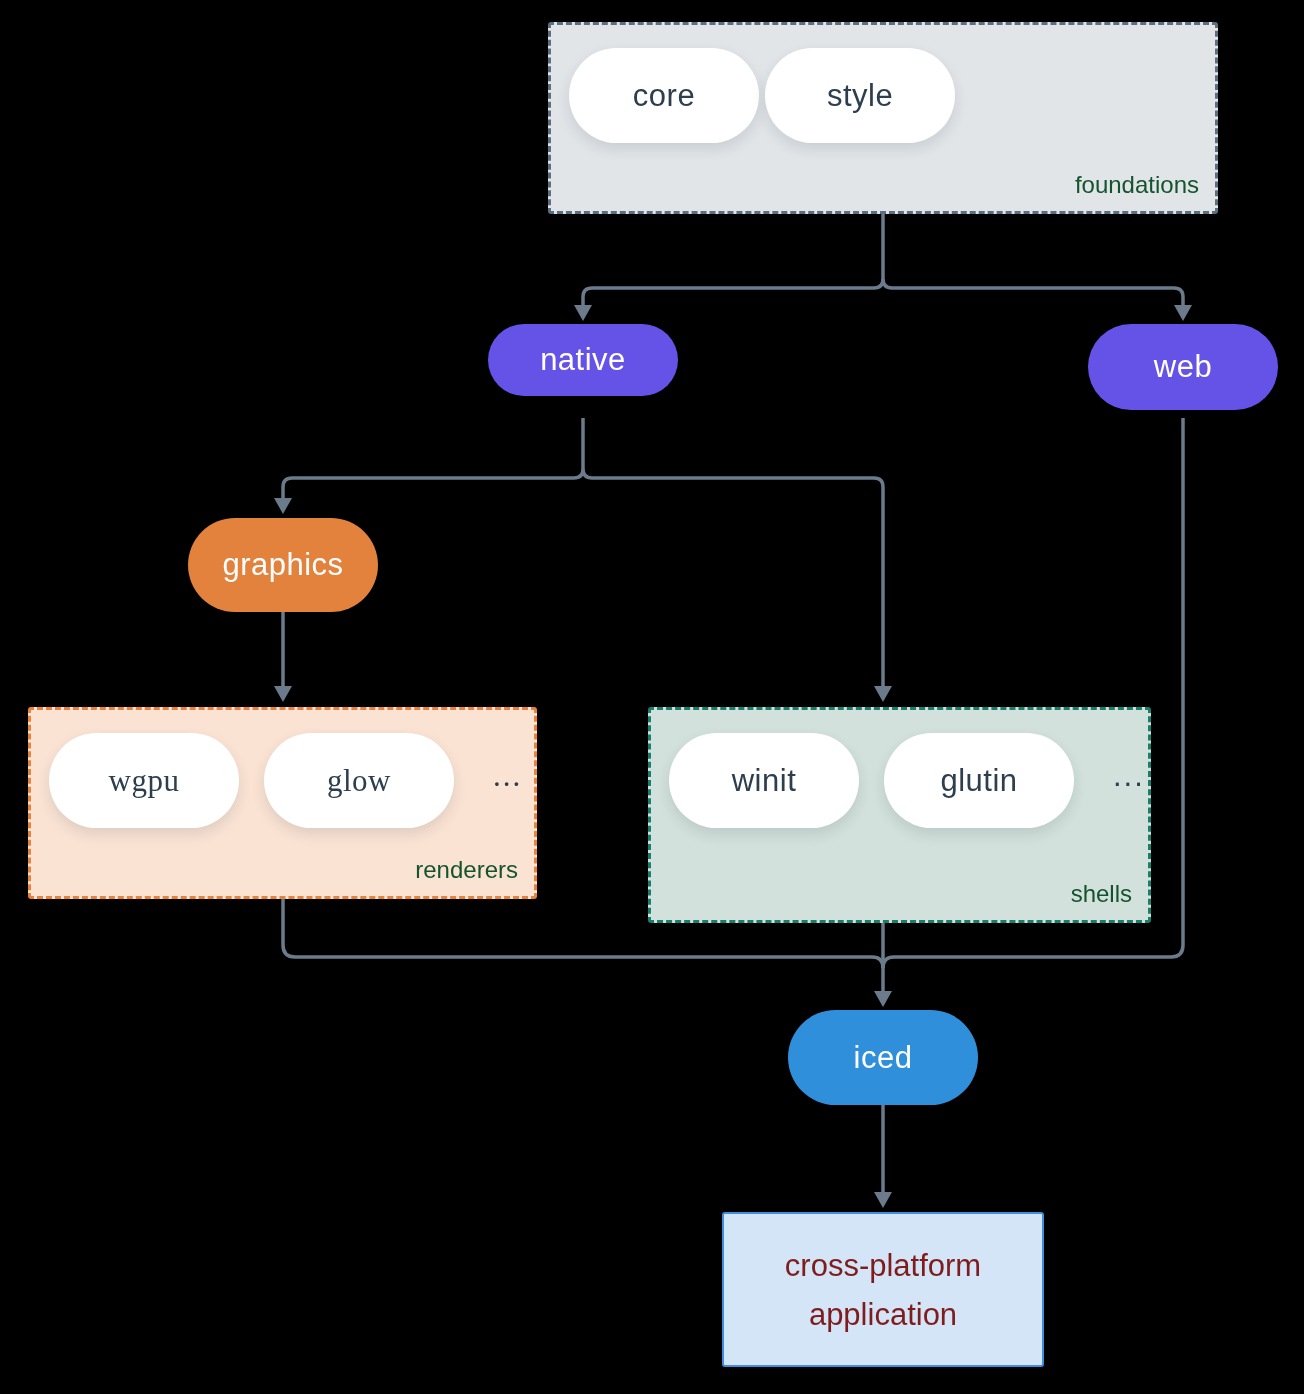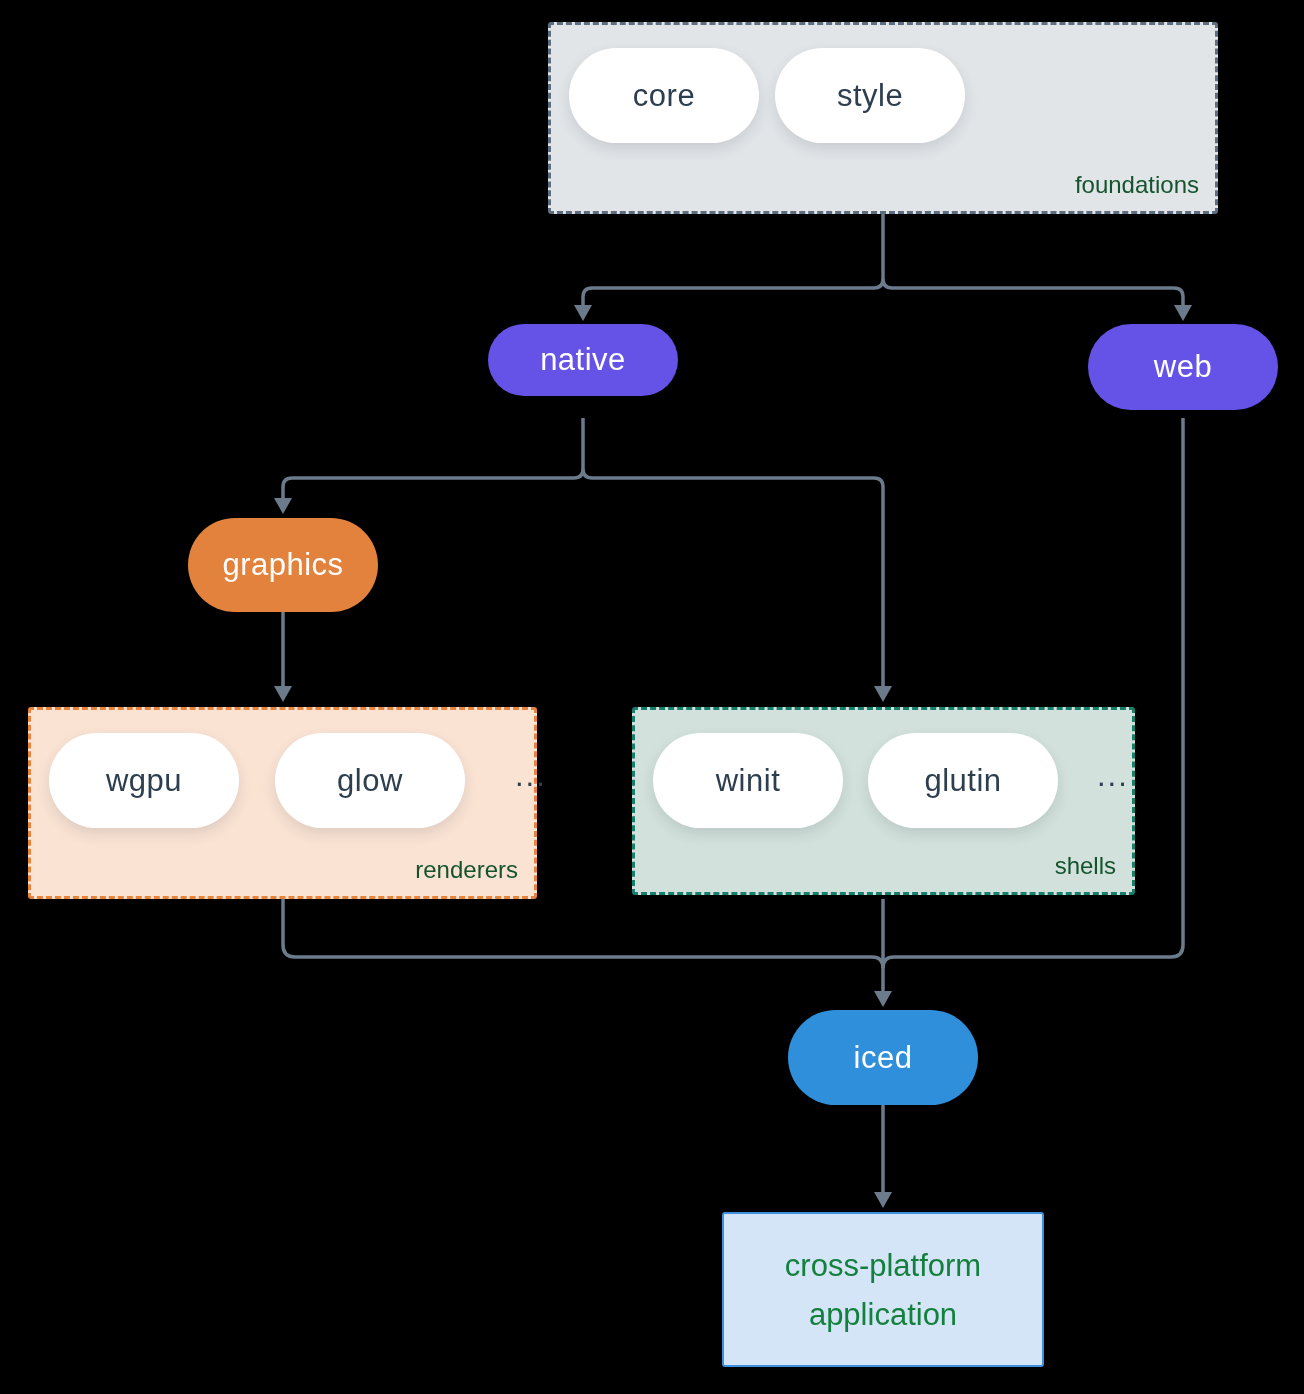--- a/index.html
+++ b/index.html
@@ -32,28 +32,28 @@
   }
   .groupbox .pill-row{
     display:flex;flex-direction:row;align-items:center;
     padding-top:23px;padding-left:18px;
   }
   .groupbox .pill-white{width:190px;height:95px;flex:0 0 auto;}
   .group-foundations{
     left:548px;top:22px;width:670px;height:192px;
     background:#e1e5e8;border:3px dashed #5c6e80;
   }
-  .group-foundations .pill-row{gap:16px;}
+  .group-foundations .pill-row{gap:6px;}
   .group-renderers{
     left:28px;top:707px;width:509px;height:192px;
     background:#fae3d3;border:3px dashed #e8833c;
   }
-  .group-renderers .pill-row{gap:36px;}
+  .group-renderers .pill-row{gap:25px;font-family:Liberation Serif, serif;}
   .group-shells{
-    left:632px;top:707px;width:503px;height:188px;
+    left:648px;top:707px;width:503px;height:216px;
     background:#d2e1db;border:3px dashed #17806c;
   }
   .group-shells .pill-row{gap:25px;}
   .group-label{
     position:absolute;right:16px;bottom:12px;
     font-size:24px;color:#14532d;
   }
   .ellipsis{
     font-size:31px;color:#2d3e4e;
     margin-left:14px;letter-spacing:2px;
@@ -61,21 +61,21 @@
   }
   .pill-native{left:488px;top:324px;width:190px;height:72px;}
   .pill-web{left:1088px;top:324px;width:190px;height:86px;}
   .pill-graphics{left:188px;top:518px;width:190px;height:94px;}
   .pill-iced{left:788px;top:1010px;width:190px;height:95px;}
   .app-box{
     left:722px;top:1212px;width:322px;height:155px;
     background:#d4e5f8;border:2.5px solid #3f8fdf;border-radius:3px;
     display:flex;align-items:center;justify-content:center;
     text-align:center;
-    font-size:31px;line-height:49px;color:#15803d;
+    font-size:31px;line-height:49px;color:#7f1d1d;
     padding:12px 28px;
   }
 </style>
 </head>
 <body>
 
 <div class="canvas">
 
   <svg class="connector-layer" viewBox="0 0 1304 1394" xmlns="http://www.w3.org/2000/svg">
 

